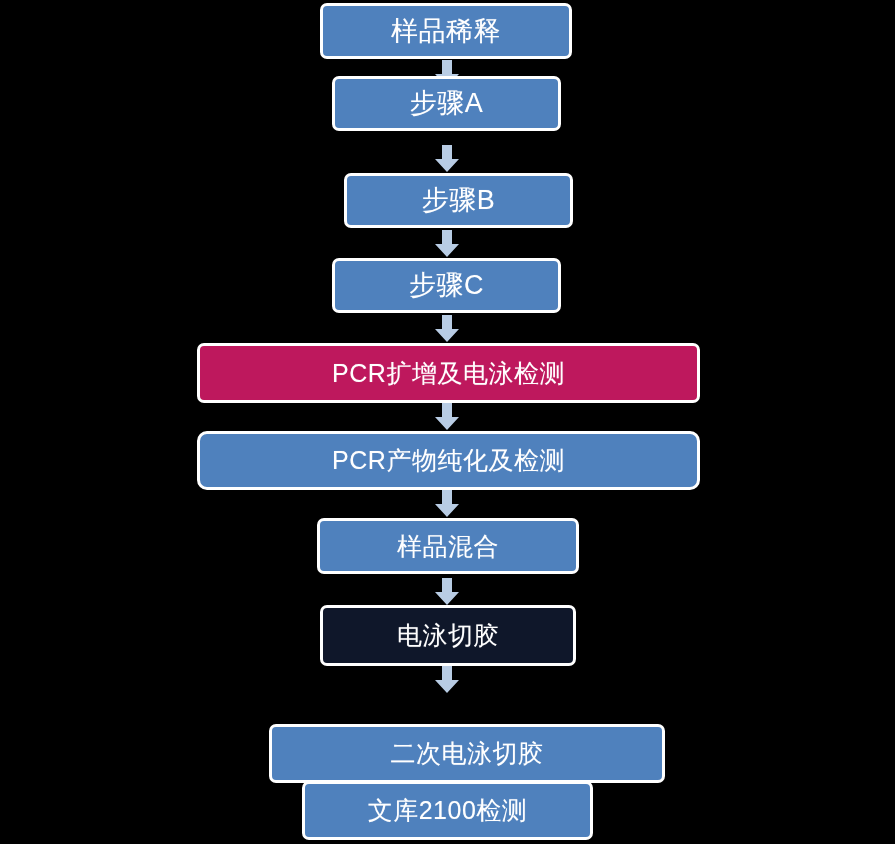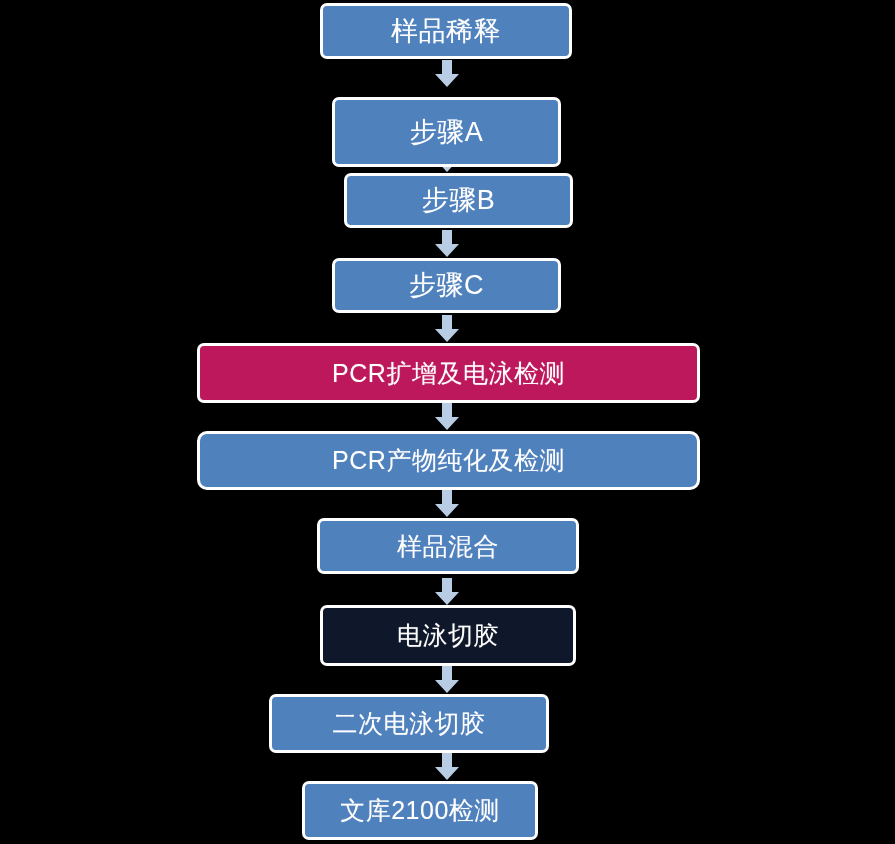--- a/index.html
+++ b/index.html
@@ -96,40 +96,40 @@
       </svg>
     </div>
     <div class="arrow" style="left: 434px; top: 753px;">
       <svg viewBox="0 0 26 28" xmlns="http://www.w3.org/2000/svg">
         <polygon points="8,0 18,0 18,14 25,14 13,27 1,14 8,14" fill="#B8CCE4"></polygon>
       </svg>
     </div>
     <div class="node" style="left: 320px; top: 3px; width: 252px; height: 56px; background: rgb(79, 129, 189); border-color: rgb(255, 255, 255); color: rgb(255, 255, 255);">
       <span class="node-label" style="font-size: 27px;">样品稀释</span>
     </div>
-    <div class="node" style="left: 332px; top: 97px; width: 229px; height: 70px; background: rgb(79, 129, 189); border-color: rgb(255, 255, 255); color: rgb(255, 255, 255);">
+    <div class="node" style="left: 332px; top: 76px; width: 229px; height: 55px; background: rgb(79, 129, 189); border-color: rgb(255, 255, 255); color: rgb(255, 255, 255);">
       <span class="node-label" style="font-size: 27px;">步骤A</span>
     </div>
     <div class="node" style="left: 344px; top: 173px; width: 229px; height: 55px; background: rgb(79, 129, 189); border-color: rgb(255, 255, 255); color: rgb(255, 255, 255);">
       <span class="node-label" style="font-size: 27px;">步骤B</span>
     </div>
     <div class="node" style="left: 332px; top: 258px; width: 229px; height: 55px; background: rgb(79, 129, 189); border-color: rgb(255, 255, 255); color: rgb(255, 255, 255);">
       <span class="node-label" style="font-size: 27px;">步骤C</span>
     </div>
     <div class="node" style="left: 197px; top: 343px; width: 503px; height: 60px; background: #be185d; border-color: rgb(255, 255, 255); color: rgb(255, 255, 255);">
       <span class="node-label" style="font-size: 25px;">PCR扩增及电泳检测</span>
     </div>
     <div class="node" style="left: 197px; top: 431px; width: 503px; height: 59px; background: rgb(79, 129, 189); border-color: rgb(255, 255, 255); color: rgb(255, 255, 255); border-radius: 10px;">
       <span class="node-label" style="font-size: 25px;">PCR产物纯化及检测</span>
     </div>
     <div class="node" style="left: 317px; top: 518px; width: 262px; height: 56px; background: rgb(79, 129, 189); border-color: rgb(255, 255, 255); color: rgb(255, 255, 255);">
       <span class="node-label" style="font-size: 25px;">样品混合</span>
     </div>
     <div class="node" style="left: 320px; top: 605px; width: 256px; height: 61px; background: #0f172a; border-color: rgb(255, 255, 255); color: rgb(255, 255, 255);">
       <span class="node-label" style="font-size: 25px;">电泳切胶</span>
     </div>
-    <div class="node" style="left: 269px; top: 694px; width: 280px; height: 59px; background: rgb(79, 129, 189); border-color: rgb(255, 255, 255); color: rgb(255, 255, 255);">
+    <div class="node" style="left: 269px; top: 724px; width: 396px; height: 59px; background: rgb(79, 129, 189); border-color: rgb(255, 255, 255); color: rgb(255, 255, 255);">
       <span class="node-label" style="font-size: 25px;">二次电泳切胶</span>
     </div>
-    <div class="node" style="left: 302px; top: 781px; width: 236px; height: 59px; background: rgb(79, 129, 189); border-color: rgb(255, 255, 255); color: rgb(255, 255, 255);">
+    <div class="node" style="left: 302px; top: 781px; width: 291px; height: 59px; background: rgb(79, 129, 189); border-color: rgb(255, 255, 255); color: rgb(255, 255, 255);">
       <span class="node-label" style="font-size: 25px;">文库2100检测</span>
     </div>
   </div>
 
 </body></html>

